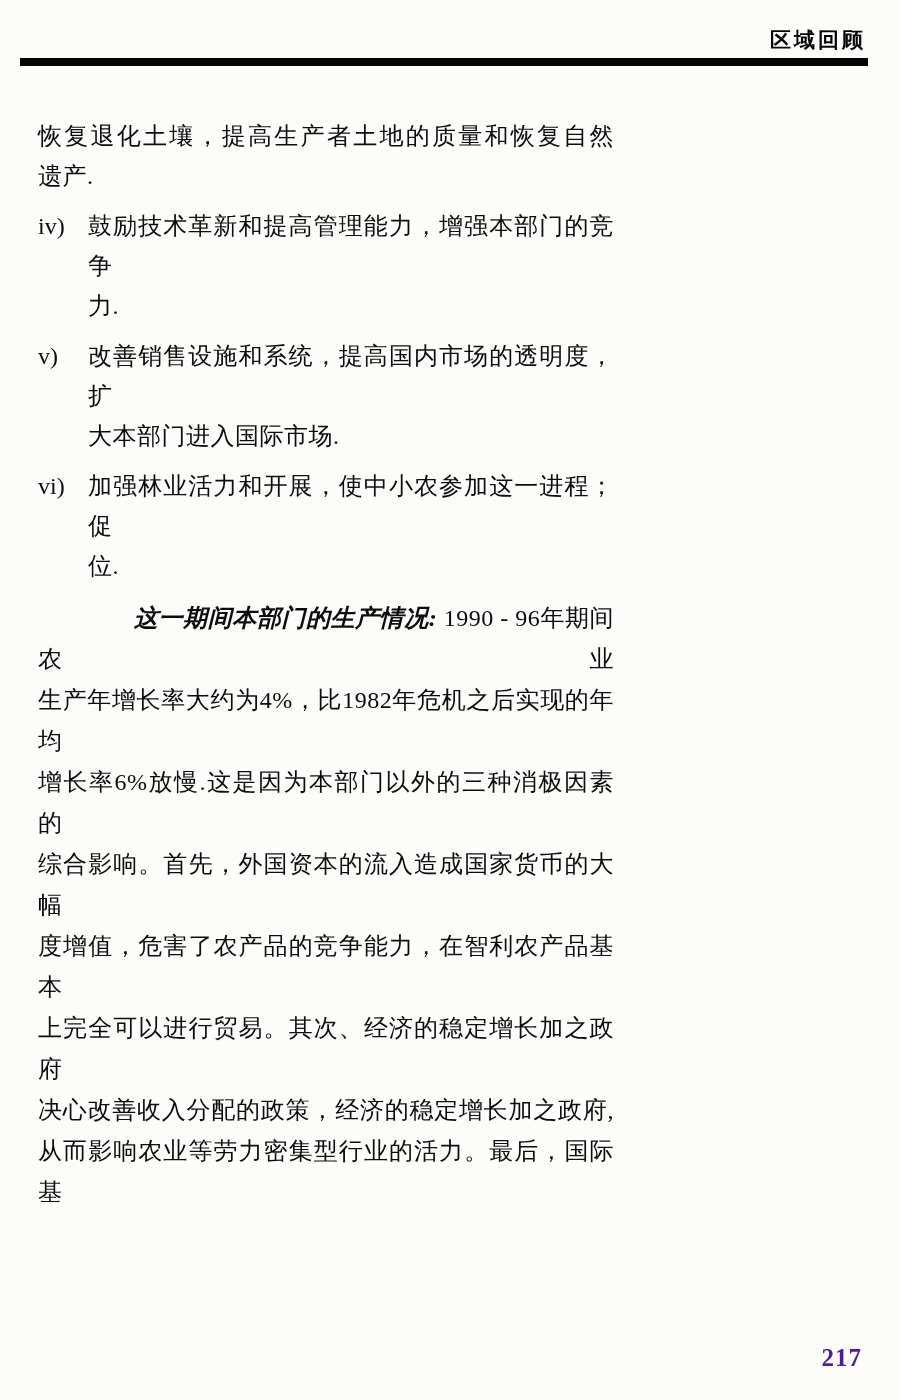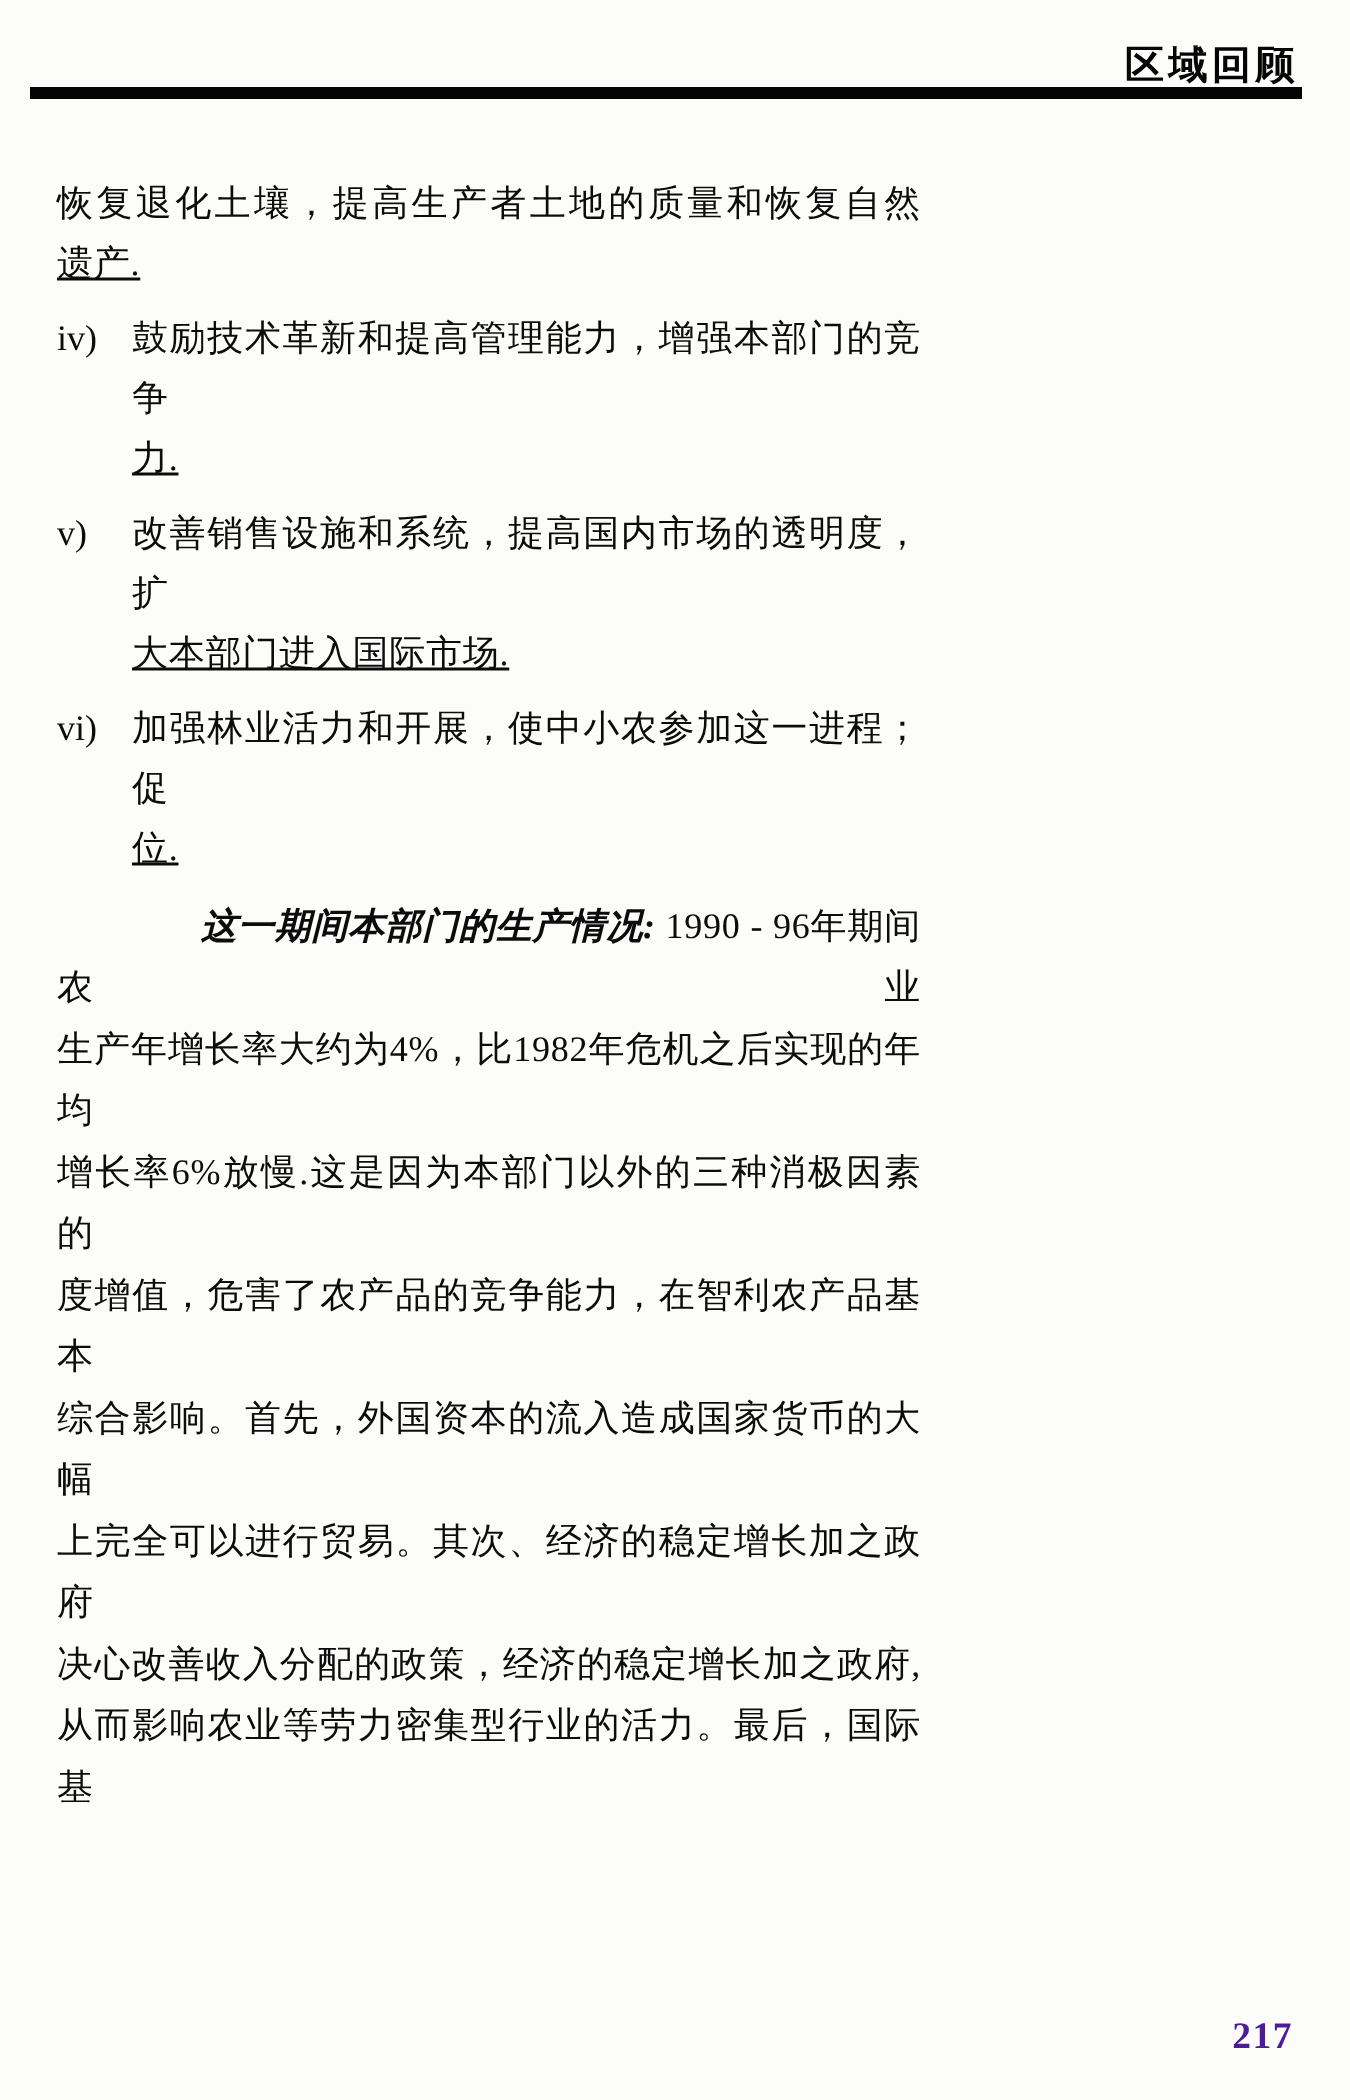--- a/index.html
+++ b/index.html
@@ -6,21 +6,21 @@
   .page {
     position:relative;
     width:900px; height:1400px;
     background:#fcfcfa;
     font-family:"Liberation Serif","DejaVu Serif",serif;
     color:#0c0c0c;
     overflow:hidden;
   }
   .header { position:absolute; top:26px; right:34px; }
   .header-title {
-    font-weight:bold; font-size:26px; letter-spacing:3px; color:#050505;
+    font-weight:bold; font-size:21px; letter-spacing:3px; color:#050505;
   }
   .rule {
     position:absolute; top:58px; left:20px; width:848px; height:8px;
     background:#050505;
   }
   .content { position:absolute; top:116px; left:38px; width:576px; }
 
   .list-item { display:flex; margin-bottom:10px; }
   .marker {
     width:50px; flex:none;
@@ -28,21 +28,21 @@
   }
   .list-text { flex:1; }
 
   .line {
     font-size:24px; line-height:40px;
     text-align:justify; text-align-last:justify;
     text-justify:inter-character;
     letter-spacing:0.5px;
   }
   .para .line { line-height:41px; }
-  .line.short { text-align-last:left;text-decoration:underline; }
+  .line.short { text-align-last:left; }
   .line.first { text-indent:52px; }
 
   .para { margin-top:12px; }
 
   .lead { font-style:italic; font-weight:bold;margin-left:44px; }
 
   .pageno {
     position:absolute; top:1344px; right:38px;
     font-size:25px; font-weight:bold; letter-spacing:1px; color:#4c1d95;
   }
@@ -84,22 +84,22 @@
             <div class="line">加强林业活力和开展，使中小农参加这一进程；促</div>
             <div class="line short">位.</div>
           </div>
         </div>
       </div>
     <div id="paragraphs">
         <div class="para">
           <div class="line first"><span class="lead">这一期间本部门的生产情况: </span>1990 - 96年期间农业</div>
           <div class="line">生产年增长率大约为4%，比1982年危机之后实现的年均</div>
           <div class="line">增长率6%放慢.这是因为本部门以外的三种消极因素的</div>
+          <div class="line">综合影响。首先，外国资本的流入造成国家货币的大幅</div>
           <div class="line">度增值，危害了农产品的竞争能力，在智利农产品基本</div>
-          <div class="line">综合影响。首先，外国资本的流入造成国家货币的大幅</div>
           <div class="line">上完全可以进行贸易。其次、经济的稳定增长加之政府</div>
           <div class="line">决心改善收入分配的政策，经济的稳定增长加之政府,</div>
           <div class="line">从而影响农业等劳力密集型行业的活力。最后，国际基</div>
         </div>
       </div>
   </div>
 
   <div class="pageno">217</div>
 </div>
 

